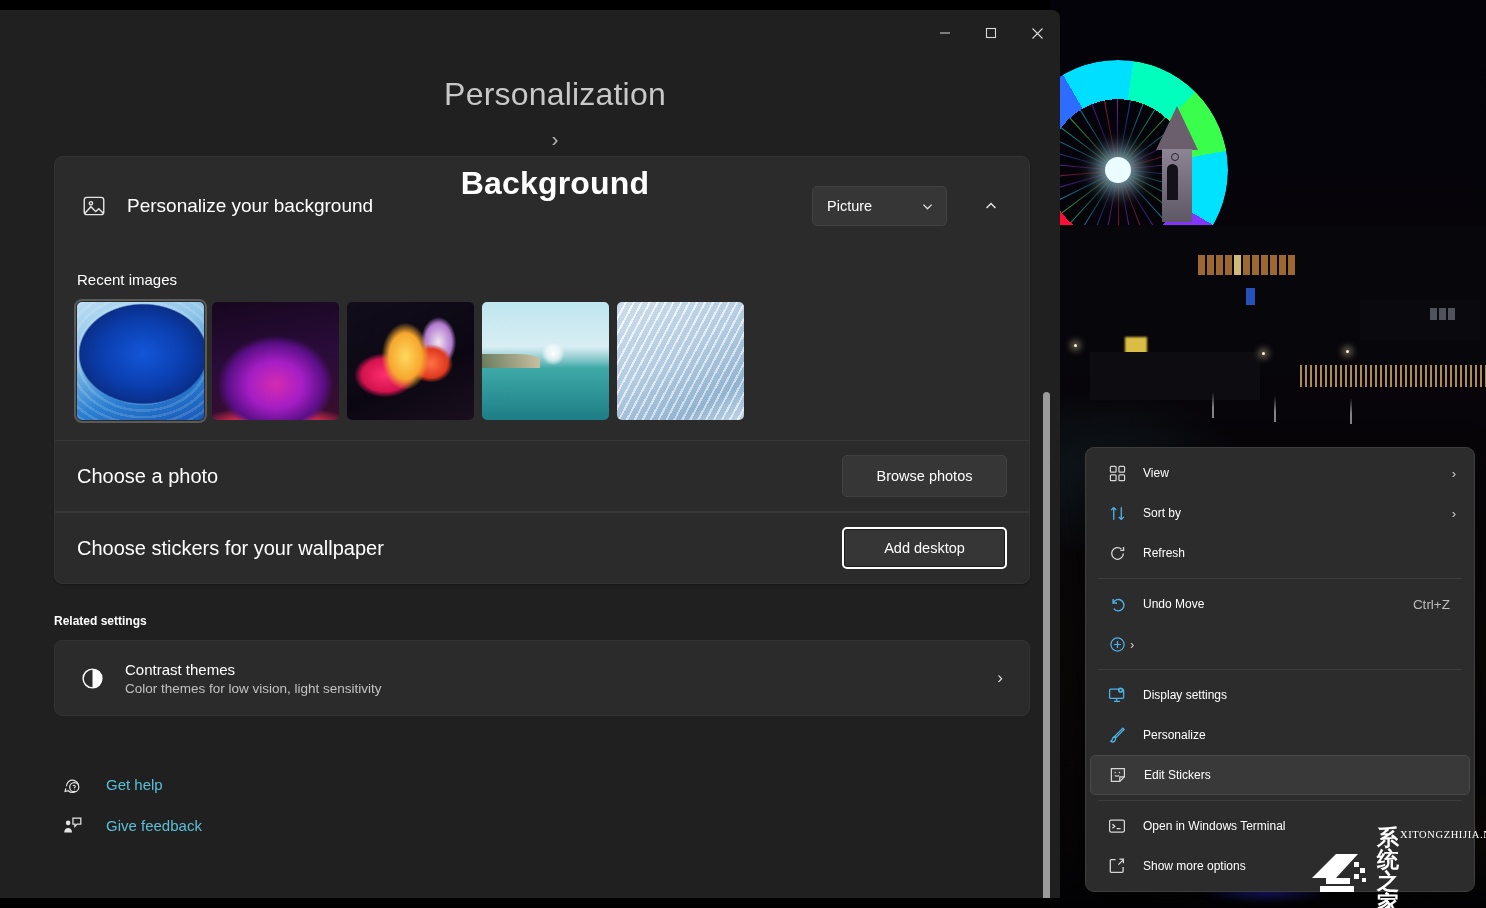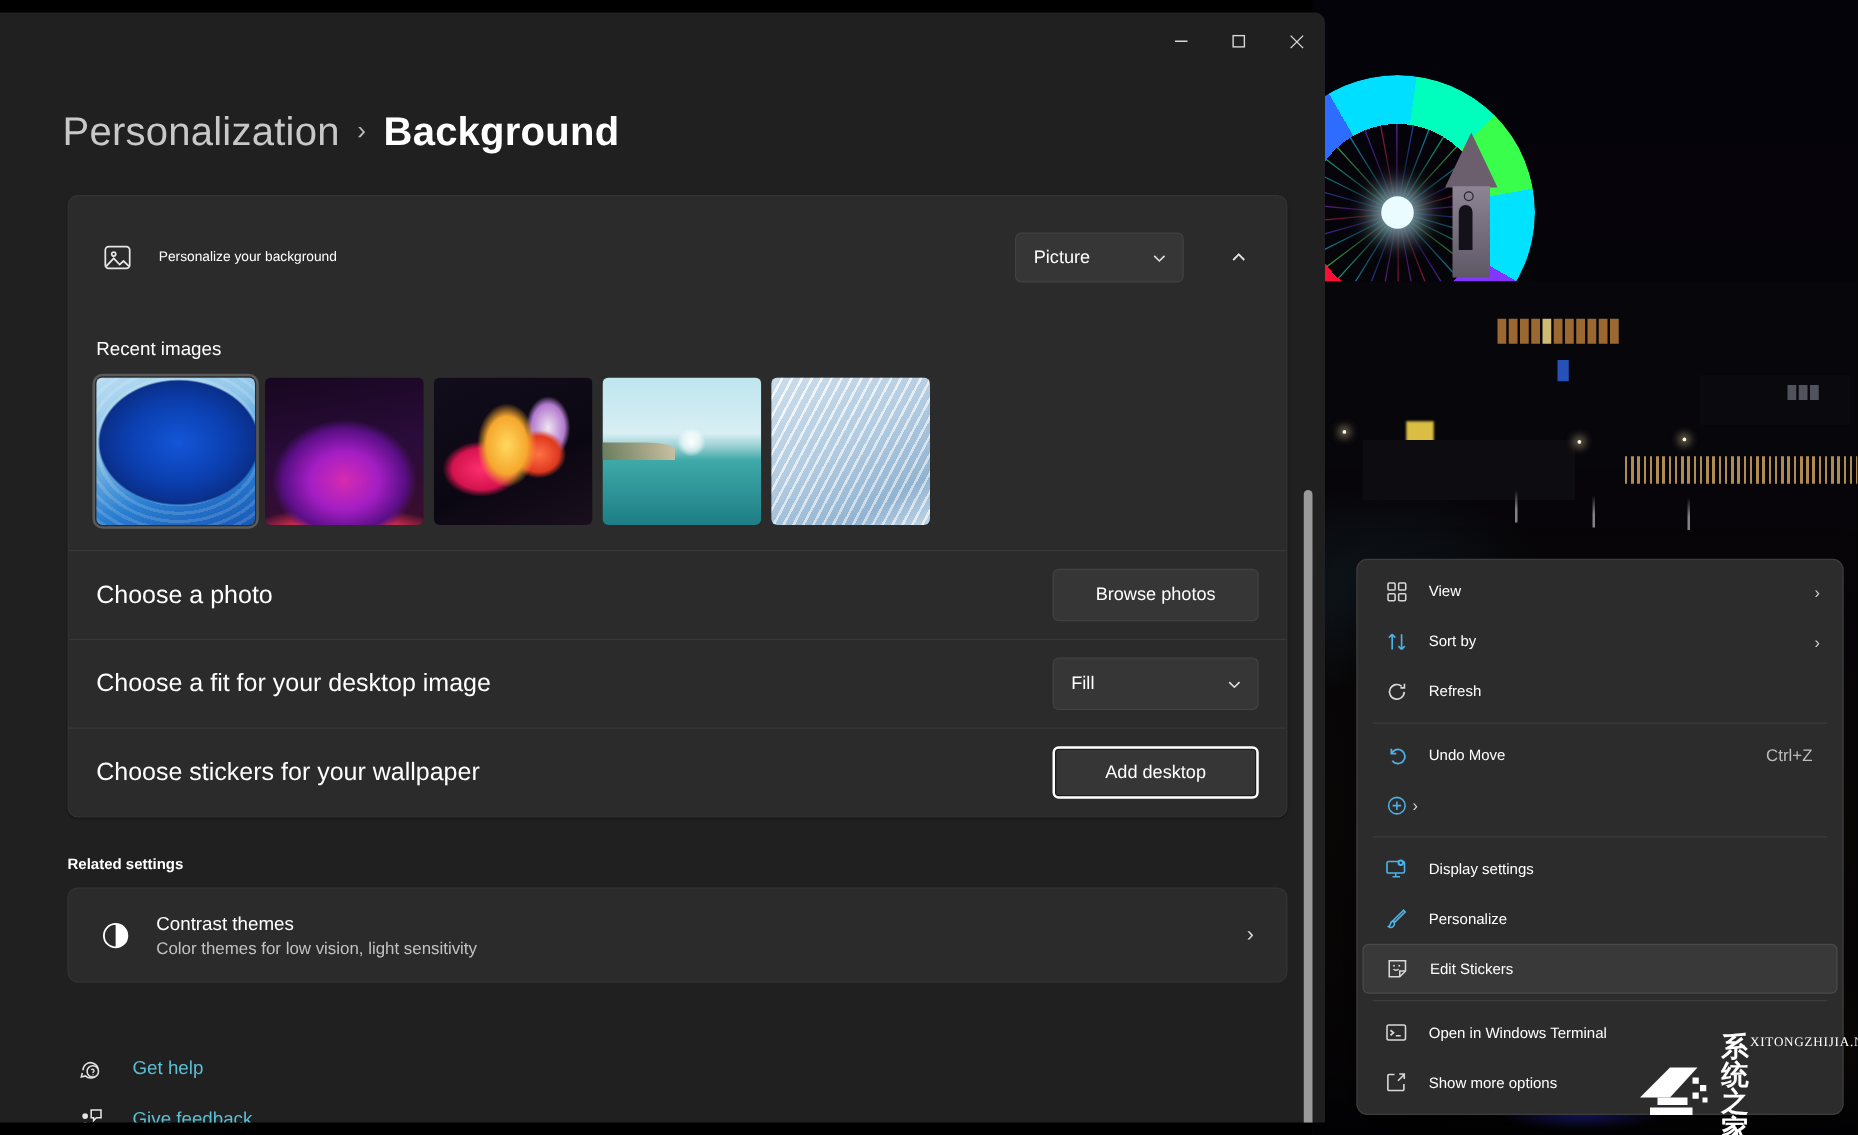--- a/index.html
+++ b/index.html
@@ -107,41 +107,41 @@
   .cap-btn {
     width:46px; height:46px; display:flex; align-items:center; justify-content:center;
     color:#d8d8d8;
   }
   .cap-btn svg { display:block; }
 
   .page-body { padding: 0 0 0 0; position:relative; height: 836px; }
 
   .breadcrumb {
     display:flex; align-items:center; gap:14px;
-    padding: 14px 0 0 50px; height:72px;
+    padding: 14px 0 0 50px; height:72px;flex-direction:column;
   }
   .bc-parent { font-size:32px; color:#c8c8c8; font-weight:400; letter-spacing:.2px;}
   .bc-sep { font-size:21px; color:#b9b9b9; }
   .bc-current { font-size:32px; color:#ffffff; font-weight:600; letter-spacing:.2px;}
 
   .content { padding: 22px 30px 0 54px; }
 
   .card {
     background:#2b2b2b; border-radius:8px; border:1px solid #333333;
     width:976px;
   }
   .card.shadowed { box-shadow: 0 1px 2px rgba(0,0,0,.3); }
 
   .row-top {
     display:flex; align-items:center; gap:16px;
     padding: 18px 20px 18px 22px; min-height:98px;
   }
   .row-icon { width:34px; height:34px; flex:0 0 34px; color:#e6e6e6; display:flex; align-items:center; justify-content:center;}
   .row-texts { flex:1 1 auto; padding-right:14px;}
-  .row-title { font-size:11px; color:#ffffff; line-height:1.35; }
+  .row-title { font-size:19px; color:#ffffff; line-height:1.35; }
   .row-sub { font-size:13.5px; color:#c2c2c2; line-height:1.45; margin-top:3px; max-width:640px;}
 
   .combo {
     background:#363636; border:1px solid #424242; border-radius:5px;
     height:40px; min-width:135px; display:flex; align-items:center;
     justify-content:space-between; padding: 0 12px 0 14px; color:#fff; font-size:14.5px;
     cursor:pointer;
   }
   .chev { color:#e0e0e0; font-size:12px; display:flex; }
   .expander {
@@ -417,31 +417,20 @@
 
           <div class="divider"></div>
 
           <div class="srow">
             <span class="srow-label">Choose a photo</span>
             <div class="btn wide">Browse photos</div>
           </div>
 
           <div class="divider"></div>
 
-          <div class="srow">
-            <span class="srow-label">Choose a fit for your desktop image</span>
-            <div class="combo" style="min-width:165px;height:42px;">
-              <span>Fill</span>
-              <span class="chev">
-                <svg width="13" height="13" viewBox="0 0 12 12" fill="none" stroke="currentColor" stroke-width="1.2">
-                    <path d="M2.2 4.3L6 8.1l3.8-3.8"></path>
-                  </svg>
-              </span>
-            </div>
-          </div>
 
           <div class="divider"></div>
 
           <div class="srow">
             <span class="srow-label">Choose stickers for your wallpaper</span>
             <div class="btn wide focused">Add desktop</div>
           </div>
         </div>
 
         <div class="related-title">Related settings</div>

